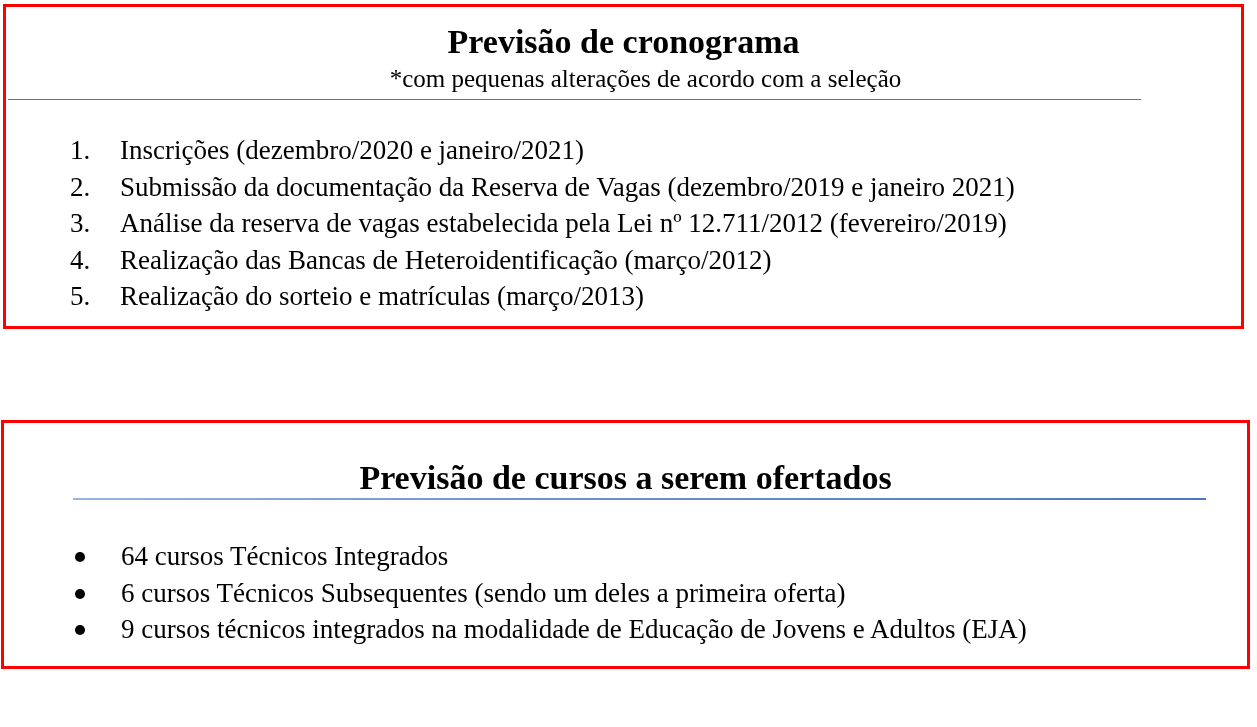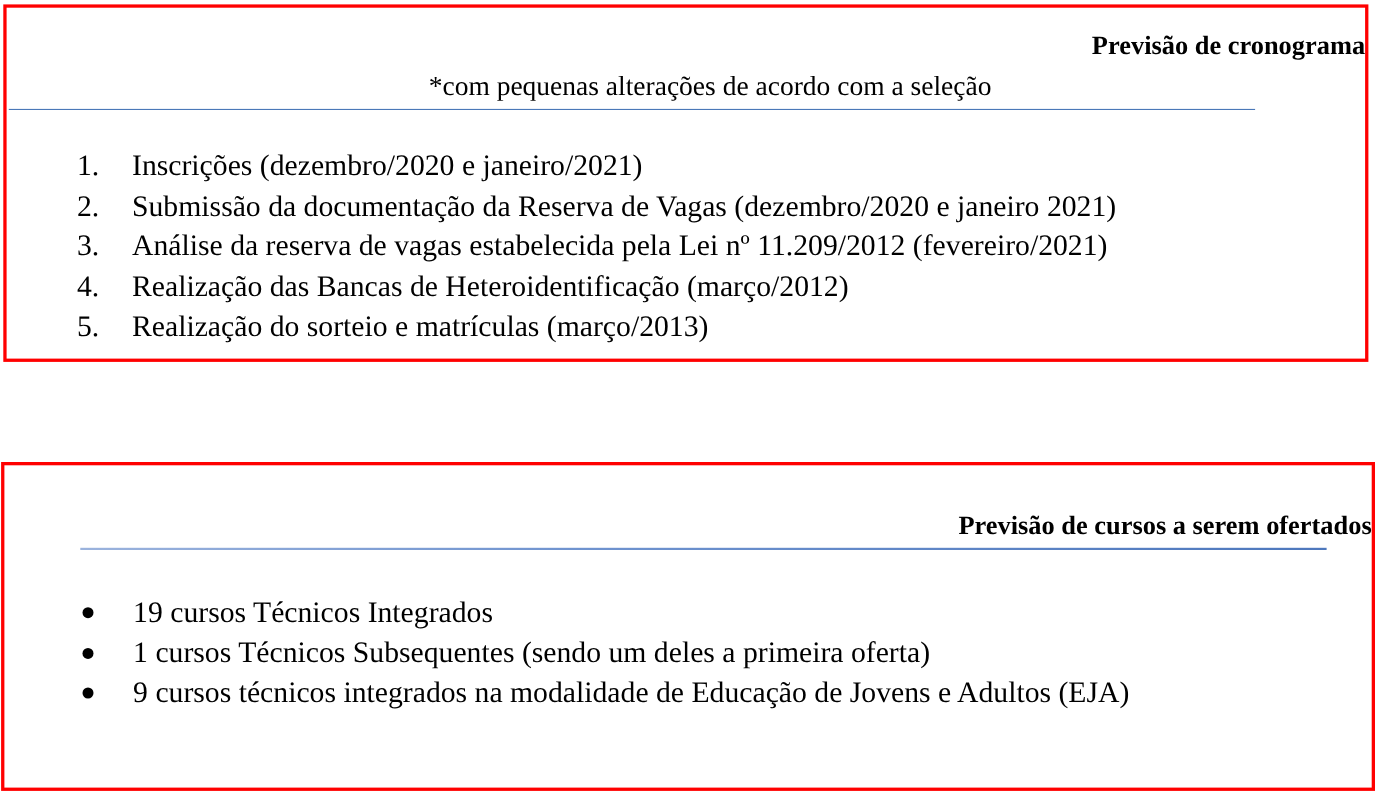--- a/index.html
+++ b/index.html
@@ -14,28 +14,28 @@
       overflow: hidden;
       font-family: "Liberation Serif", serif;
       color: #000000;
     }
     .box {
       position: absolute;
       border: 3px solid #ff0000;
       box-sizing: border-box;
     }
     #box1 { left: 3px; top: 4px; width: 1241px; height: 325px; }
-    #box2 { left: 1px; top: 420px; width: 1249px; height: 299px; }
+    #box2 { left: 1px; top: 420px; width: 1249px; height: 249px; }
 
     .title {
       position: absolute;
       left: 0; right: 0;
-      text-align: right;
+      text-align: center;
       font-weight: bold;
-      font-size: 24px;
+      font-size: 34px;
       line-height: 30px;
       white-space: nowrap;
     }
     .subtitle {
       position: absolute;
       left: 0; right: 0;
       text-align: center;
       font-size: 25px;
       line-height: 28px;
       white-space: nowrap;
@@ -91,48 +91,48 @@
   <div class="subtitle" style="top:58px;">*com pequenas alterações de acordo com a seleção</div>
   <div class="rule" style="left:2px; width:1133px; top:92px;"></div>
 
   <ol class="list" style="left:64px; top:125px;">
     <li>
       <span class="marker">1.</span>
       <span class="item-text">Inscrições (dezembro/2020 e janeiro/2021)</span>
     </li>
     <li>
       <span class="marker">2.</span>
-      <span class="item-text">Submissão da documentação da Reserva de Vagas (dezembro/2020 e janeiro 2021)</span>
+      <span class="item-text">Submissão da documentação da Reserva de Vagas (dezembro/2019 e janeiro 2021)</span>
     </li>
     <li>
       <span class="marker">3.</span>
-      <span class="item-text">Análise da reserva de vagas estabelecida pela Lei nº 11.209/2012 (fevereiro/2021)</span>
+      <span class="item-text">Análise da reserva de vagas estabelecida pela Lei nº 12.711/2012 (fevereiro/2019)</span>
     </li>
     <li>
       <span class="marker">4.</span>
       <span class="item-text">Realização das Bancas de Heteroidentificação (março/2012)</span>
     </li>
     <li>
       <span class="marker">5.</span>
       <span class="item-text">Realização do sorteio e matrículas (março/2013)</span>
     </li>
   </ol>
 </section>
 
 <section id="box2" class="box">
   <div class="title" style="top:40px;">Previsão de cursos a serem ofertados</div>
   <div class="rule2" style="left:69px; width:1133px; top:75px;"></div>
 
   <ul class="list" style="left:67px; top:115px;">
     <li>
       <span class="bullet"></span>
-      <span class="item-text">19 cursos Técnicos Integrados</span>
+      <span class="item-text">64 cursos Técnicos Integrados</span>
     </li>
     <li>
       <span class="bullet"></span>
-      <span class="item-text">1 cursos Técnicos Subsequentes (sendo um deles a primeira oferta)</span>
+      <span class="item-text">6 cursos Técnicos Subsequentes (sendo um deles a primeira oferta)</span>
     </li>
     <li>
       <span class="bullet"></span>
       <span class="item-text">9 cursos técnicos integrados na modalidade de Educação de Jovens e Adultos (EJA)</span>
     </li>
   </ul>
 </section>
 
 </body></html>

